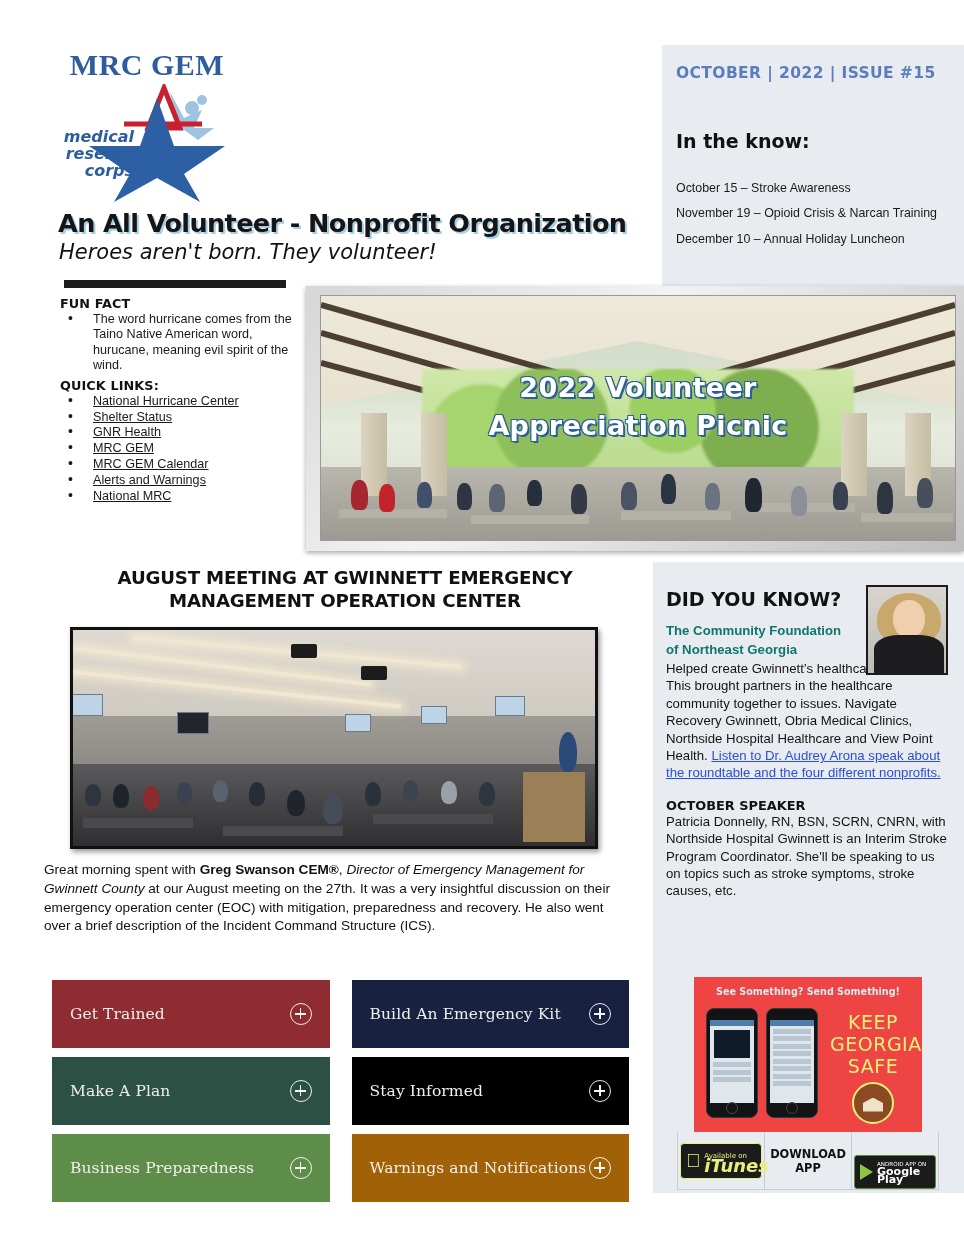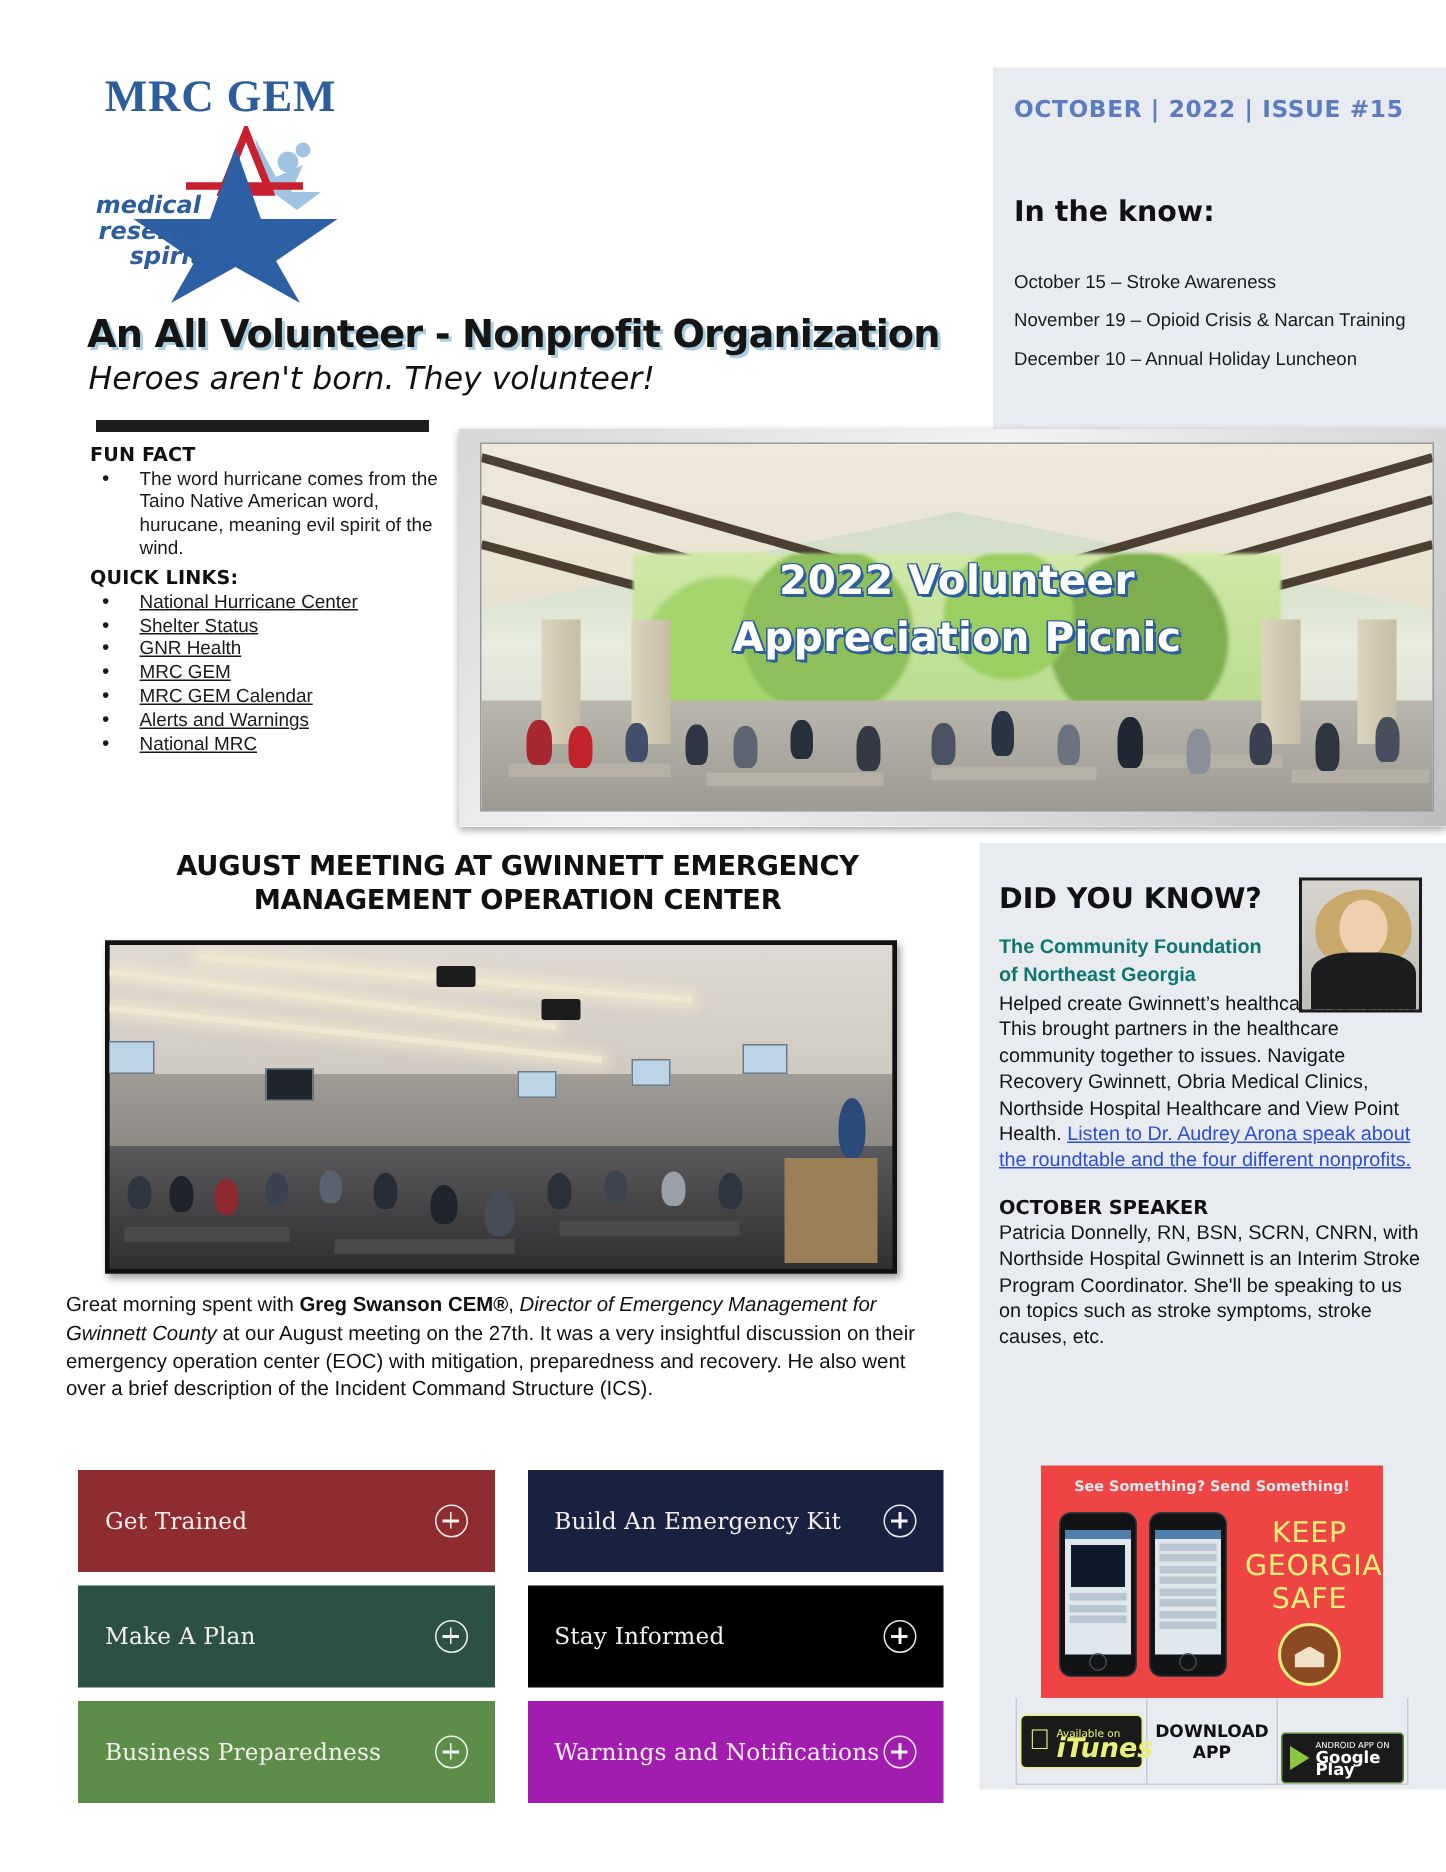--- a/index.html
+++ b/index.html
@@ -304,21 +304,21 @@
           <path d="M118 8 L132 34 L150 26 L142 44 L162 44 L146 56 L124 40 Z" fill="#9FC3E0"></path>
           <circle cx="140" cy="24" r="7" fill="#9FC3E0"></circle>
           <circle cx="150" cy="16" r="5" fill="#9FC3E0"></circle>
           <path d="M112 4 L128 44 L96 44 Z" fill="none" stroke="#C8202E" stroke-width="5"></path>
           <path d="M72 40 L150 40" stroke="#C8202E" stroke-width="5" fill="none"></path>
           <path d="M105 14 L122 62 L173 62 L132 90 L148 118 L105 94 L62 118 L78 90 L37 62 L88 62 Z" fill="#2D5FA4"></path>
         </svg>
         <div class="logo-sub">
           <div>medical</div>
           <div>reserve</div>
-          <div>spirit</div>
+          <div>corps</div>
         </div>
       </div>
     </div>
 
     <div class="head-title">An All Volunteer - Nonprofit Organization</div>
     <div class="head-tagline">Heroes aren't born. They volunteer!</div>
     <div class="rule-bar"></div>
   </div>
 
   <div class="know-panel">
@@ -449,21 +449,21 @@
       <div class="act-btn" style="background: #000000;">
         <span>Stay Informed</span>
         <span class="plus"></span>
       </div>
     </div>
     <div class="btn-row">
       <div class="act-btn" style="background: rgb(94, 141, 73);">
         <span>Business Preparedness</span>
         <span class="plus"></span>
       </div>
-      <div class="act-btn" style="background: #a21caf;">
+      <div class="act-btn" style="background: #a16207;">
         <span>Warnings and Notifications</span>
         <span class="plus"></span>
       </div>
     </div>
   </div>
 
   <div class="sidebar">
     <div class="dyk-head">DID YOU KNOW?</div>
     <div class="dyk-photo">
       <div class="dp-hair"></div>

